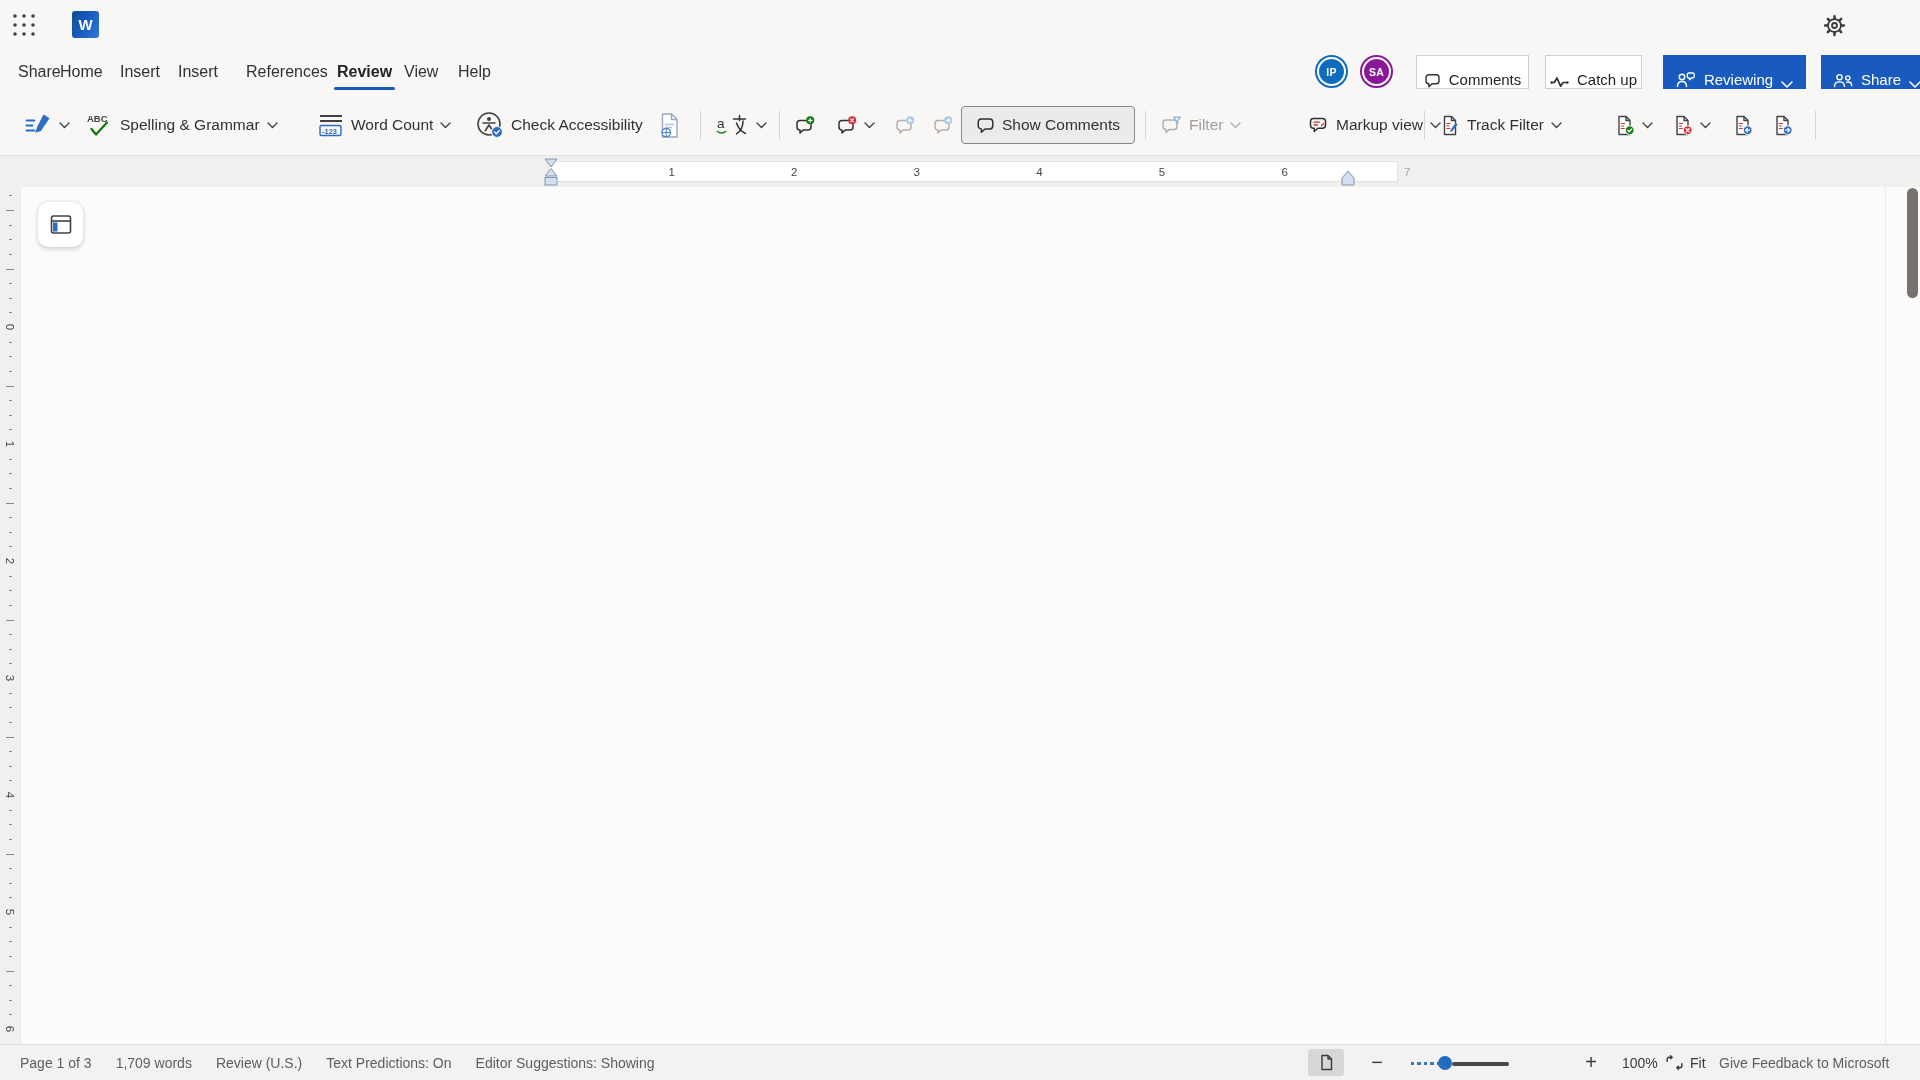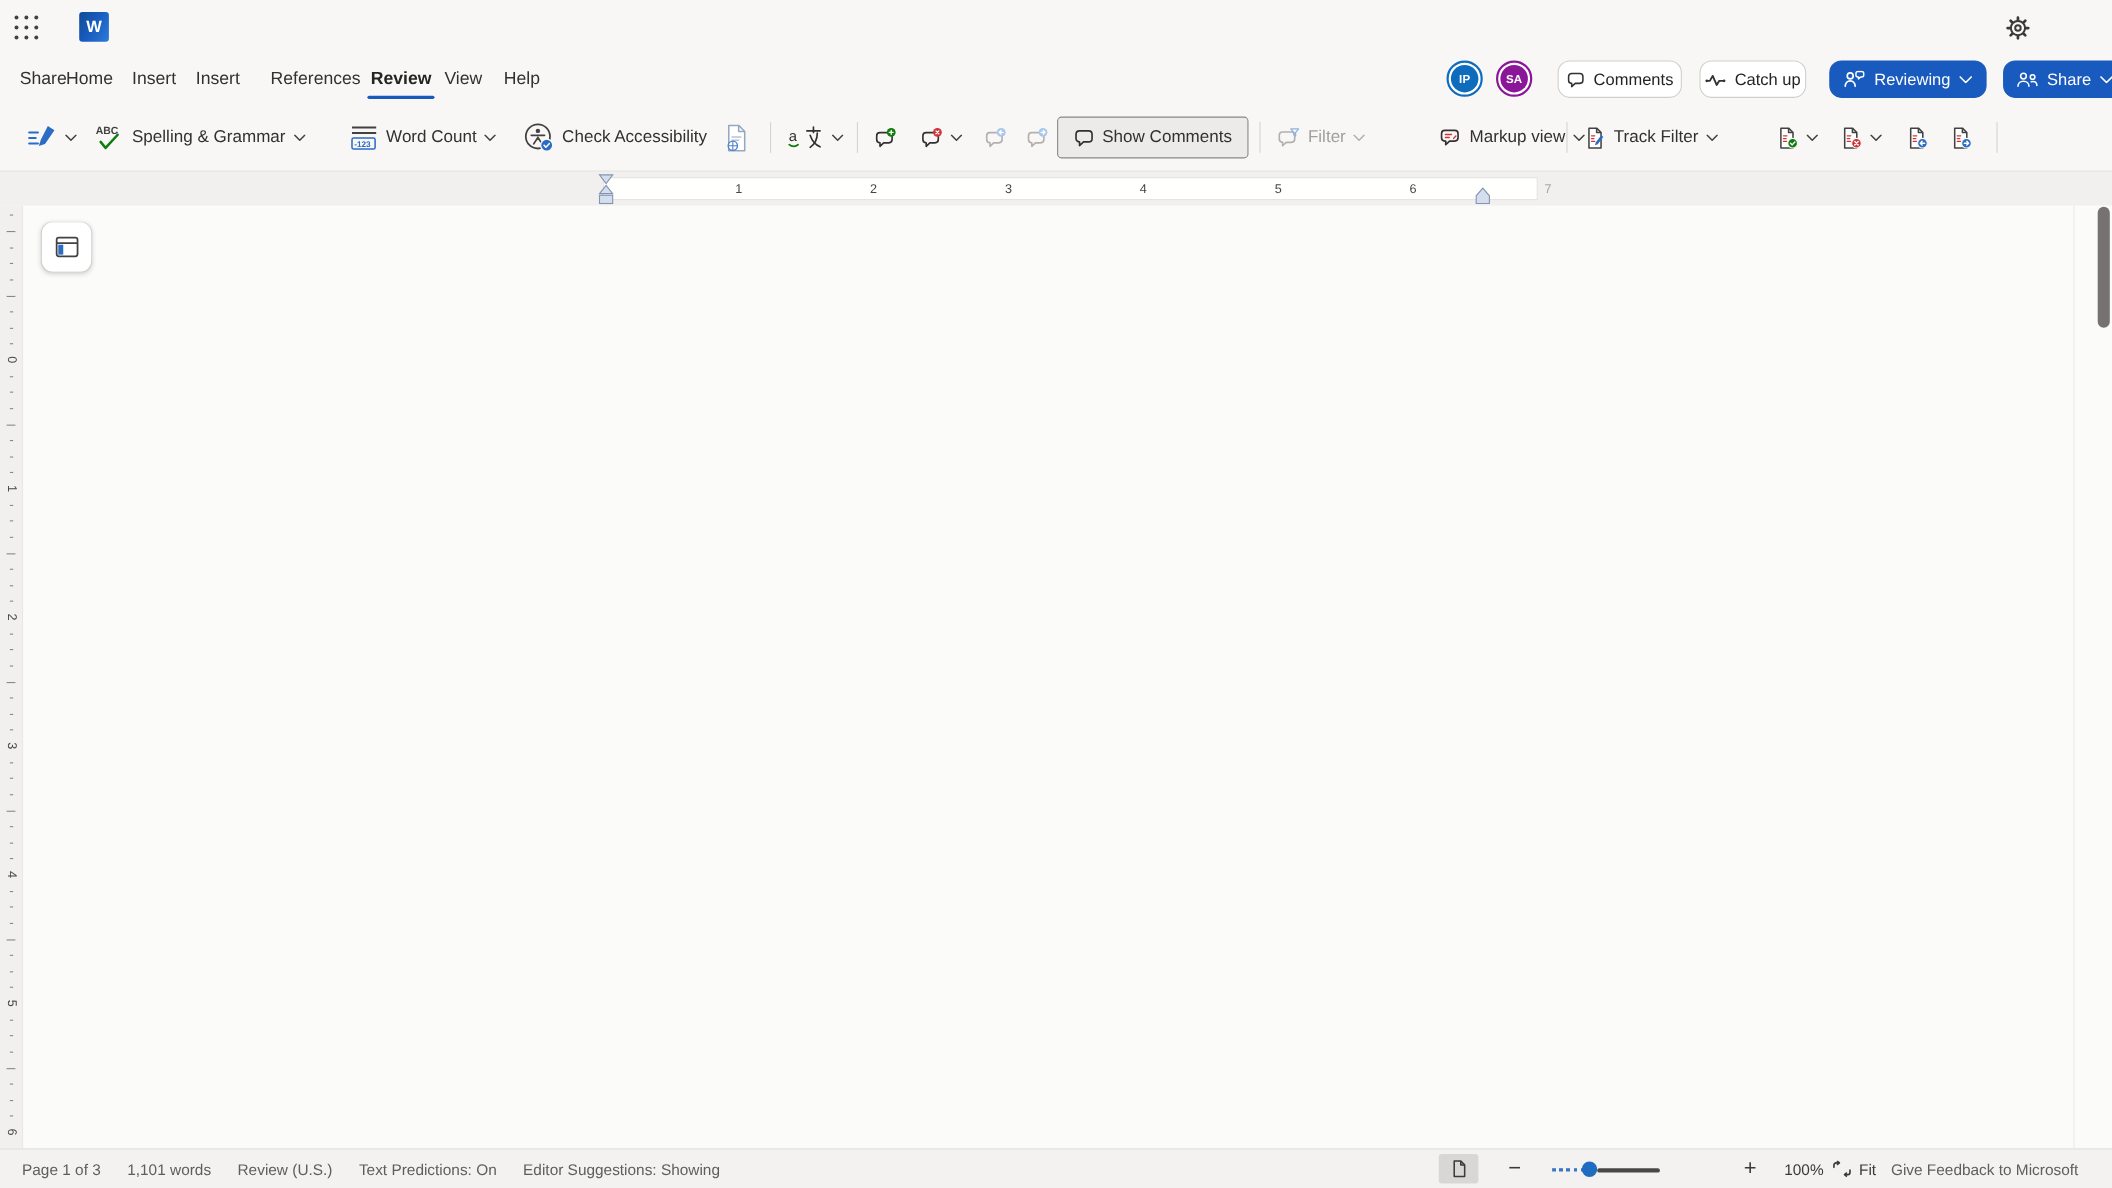--- a/index.html
+++ b/index.html
@@ -17,21 +17,21 @@
   .searchbox input::placeholder{color:#605e5c}
   .gear-btn{position:absolute;left:1820px;top:11px;width:28px;height:28px;display:flex;align-items:center;justify-content:center;cursor:pointer}
 
   
   .menubar{position:absolute;left:0;top:48px;width:1920px;height:48px;background:#f8f7f6}
   .mtab{position:absolute;top:0;height:48px;display:flex;align-items:center;font-size:16px;color:#323130;cursor:pointer;white-space:nowrap}
   .mtab.active{font-weight:bold;color:#242424}
   .mtab .underline{position:absolute;left:-3px;right:-3px;bottom:6px;height:3.5px;border-radius:2px;background:#185abd}
   .avatar{position:absolute;top:7px;width:33px;height:33px;border-radius:50%;border:2px solid;display:flex;align-items:center;justify-content:center;cursor:pointer;background:#fff}
   .avatar .inner{width:25px;height:25px;border-radius:50%;display:flex;align-items:center;justify-content:center;color:#fff;font-size:10.5px;font-weight:bold;letter-spacing:.2px}
-  .btn{position:absolute;top:7px;height:34px;border-radius:11px;display:flex;align-items:center;justify-content:center;gap:8px;font-size:15px;cursor:pointer;white-space:nowrap}
+  .btn{position:absolute;top:7px;height:34px;border-radius:0;display:flex;align-items:flex-end;justify-content:center;gap:8px;font-size:15px;cursor:pointer;white-space:nowrap}
   .btn.light{background:#fff;border:1px solid #d1cfcd;color:#242424}
   .btn.blue{background:#185abd;border:1px solid #185abd;color:#fff}
 
   
   .ribbon{position:absolute;left:0;top:96px;width:1920px;height:59px;background:#f8f7f6}
   .tbtn{position:absolute;top:10px;height:38px;display:flex;align-items:center;gap:7px;padding:0 6px;border-radius:4px;font-size:15.5px;color:#323130;cursor:pointer;white-space:nowrap}
   .tbtn.disabled{color:#a19f9d;cursor:default}
   .tbtn.toggled{background:#ecebea;border:1px solid #8a8886}
   .tdiv{position:absolute;top:15px;width:1px;height:28px;background:#d6d4d2}
   .chev{flex:0 0 auto;display:flex;align-items:center}
@@ -643,21 +643,21 @@
         <rect x="4" y="9.5" width="4.5" height="9" fill="#2b6cc4"></rect>
       </svg>
     </span>
   </div>
   <div class="vscroll-thumb"></div>
 </div>
 
 <div class="statusbar">
   <div class="status-left">
     <span class="status-item">Page 1 of 3</span>
-    <span class="status-item">1,101 words</span>
+    <span class="status-item">1,709 words</span>
     <span class="status-item">Review (U.S.)</span>
     <span class="status-item">Text Predictions: On</span>
     <span class="status-item">Editor Suggestions: Showing</span>
   </div>
 
   <div class="pageview-btn">
     <span class="icon">
       <svg width="13" height="17" viewBox="0 0 13 17">
         <path d="M2 1.5h6l3.5 3.5v10.5H2z" fill="none" stroke="#3b3a39" stroke-width="1.4" stroke-linejoin="round"></path>
         <path d="M8 1.5V5h3.5" fill="none" stroke="#3b3a39" stroke-width="1.4" stroke-linejoin="round"></path>

